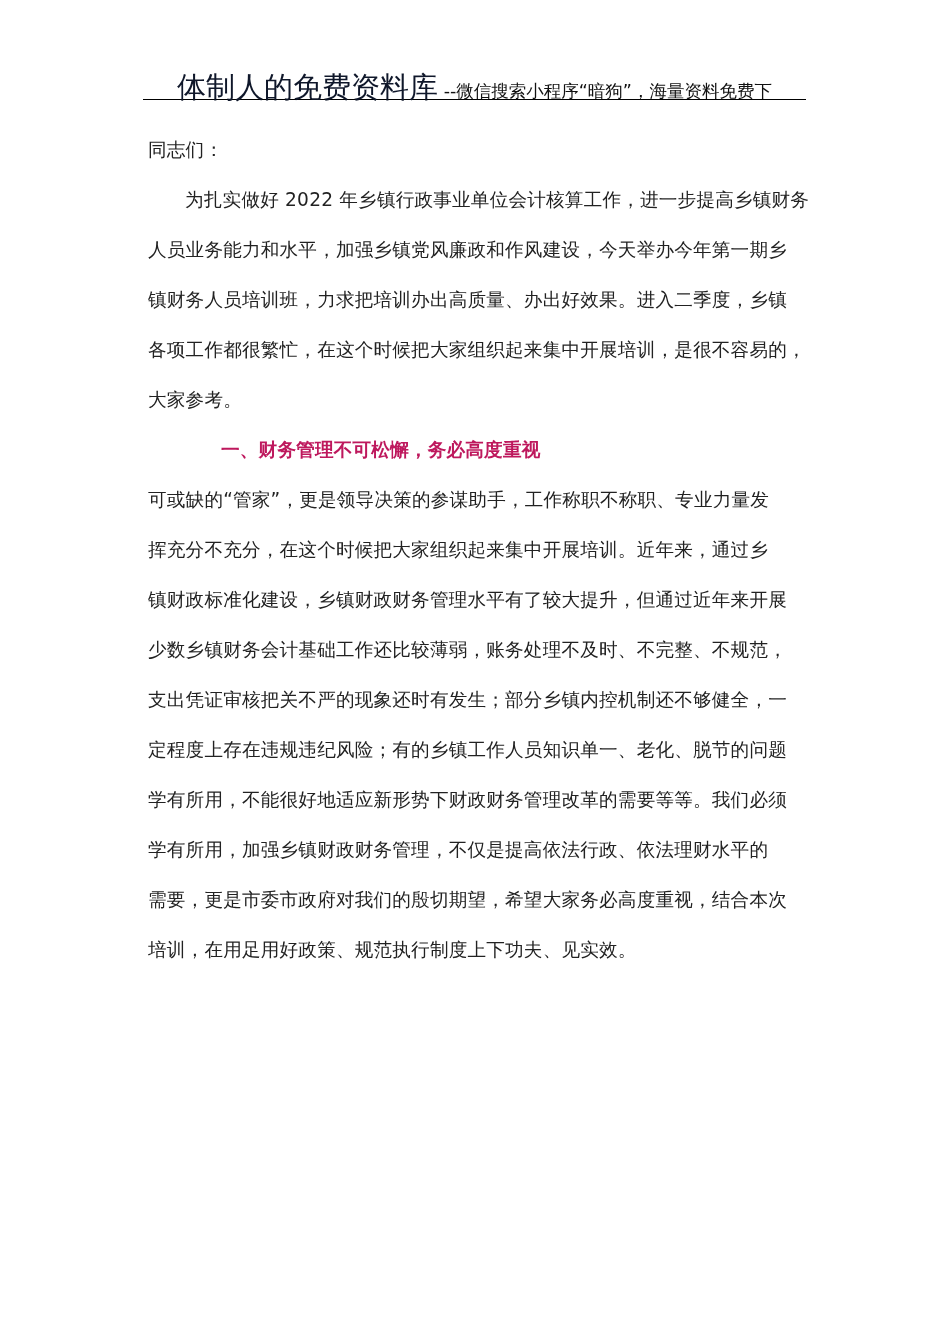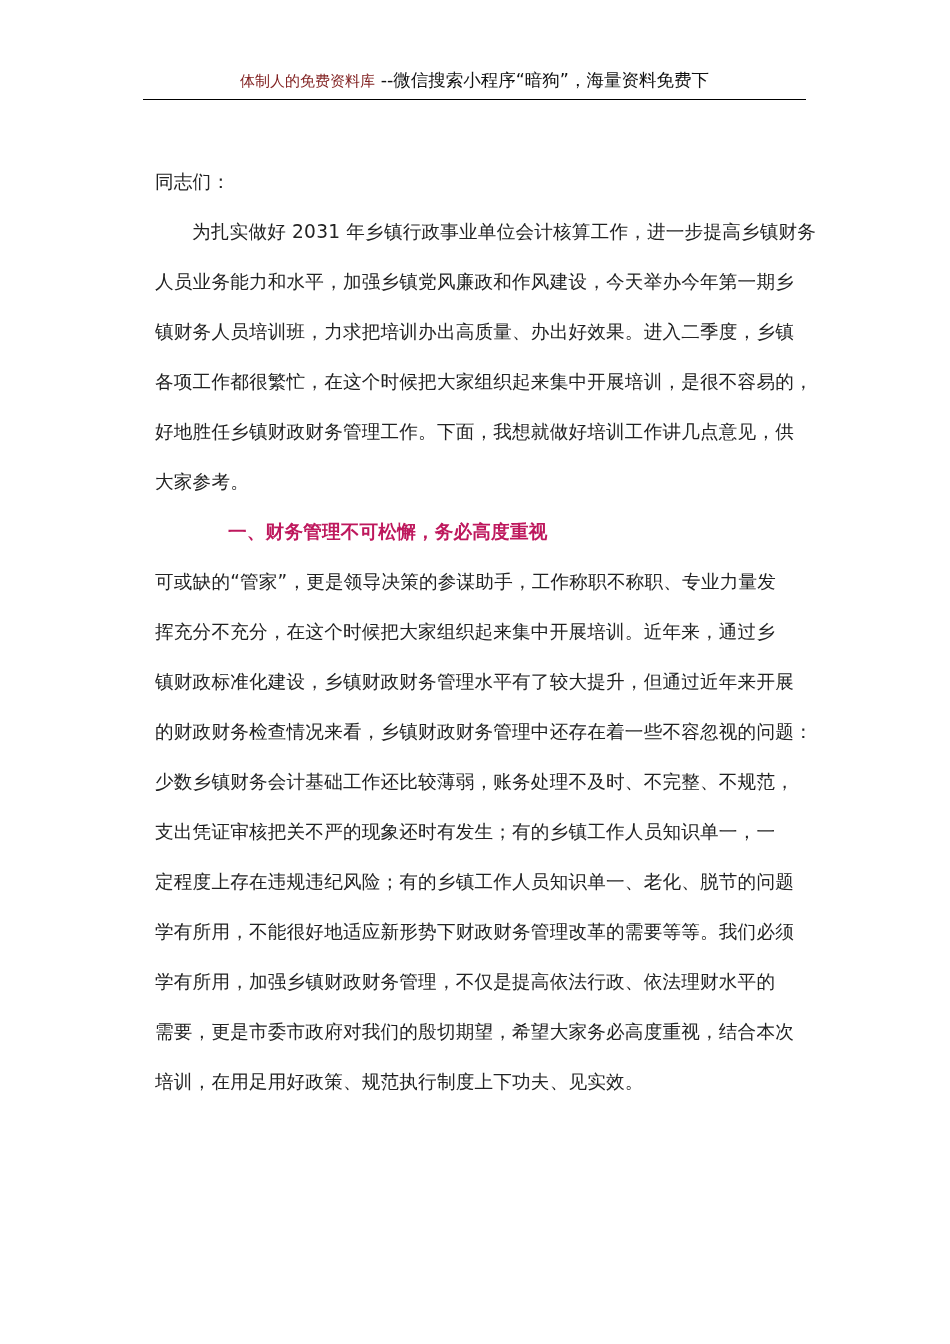--- a/index.html
+++ b/index.html
@@ -20,36 +20,35 @@
       left: 143px;
       top: 68px;
       width: 663px;
       height: 32px;
       border-bottom: 1.5px solid #000000;
       box-sizing: border-box;
       text-align: center;
       white-space: nowrap;
     }
     .header-brand {
-      color: #7f1d1d;
-      font-size: 15px;
+      color: #0f172a;
+      font-size: 29px;
       letter-spacing: 0px;
       vertical-align: baseline;
     }
     .header-tagline {
       color: #111111;
       font-size: 17.5px;
       vertical-align: baseline;
     }
     .doc-body {
       position: absolute;
-      left: 155px;
+      left: 148px;
       top: 131px;
       width: 662px;
-      margin-top: 32px;
     }
     .line {
       height: 50px;
       line-height: 38px;
       font-size: 18.6px;
       white-space: nowrap;
       color: #222222;
       letter-spacing: 0.2px;
     }
     .indent { padding-left: 37px; }
@@ -63,36 +62,34 @@
 <body>
 
 <div class="page-header">
   <span class="header-brand">体制人的免费资料库</span><span class="header-tagline"> --微信搜索小程序“暗狗”，海量资料免费下</span>
 </div>
 
 <div class="doc-body">
   <div class="line">同志们：</div>
 
   <div>
-    <div class="line indent">为扎实做好 2031 年乡镇行政事业单位会计核算工作，进一步提高乡镇财务</div>
+    <div class="line indent">为扎实做好 2022 年乡镇行政事业单位会计核算工作，进一步提高乡镇财务</div>
     <div class="line">人员业务能力和水平，加强乡镇党风廉政和作风建设，今天举办今年第一期乡</div>
     <div class="line">镇财务人员培训班，力求把培训办出高质量、办出好效果。进入二季度，乡镇</div>
     <div class="line">各项工作都很繁忙，在这个时候把大家组织起来集中开展培训，是很不容易的，</div>
-    <div class="line">好地胜任乡镇财政财务管理工作。下面，我想就做好培训工作讲几点意见，供</div>
     <div class="line">大家参考。</div>
   </div>
 
   <div class="line heading">一、财务管理不可松懈，务必高度重视</div>
 
   <div>
     <div class="line">可或缺的“管家”，更是领导决策的参谋助手，工作称职不称职、专业力量发</div>
     <div class="line">挥充分不充分，在这个时候把大家组织起来集中开展培训。近年来，通过乡</div>
     <div class="line">镇财政标准化建设，乡镇财政财务管理水平有了较大提升，但通过近年来开展</div>
-    <div class="line">的财政财务检查情况来看，乡镇财政财务管理中还存在着一些不容忽视的问题：</div>
     <div class="line">少数乡镇财务会计基础工作还比较薄弱，账务处理不及时、不完整、不规范，</div>
-    <div class="line">支出凭证审核把关不严的现象还时有发生；有的乡镇工作人员知识单一，一</div>
+    <div class="line">支出凭证审核把关不严的现象还时有发生；部分乡镇内控机制还不够健全，一</div>
     <div class="line">定程度上存在违规违纪风险；有的乡镇工作人员知识单一、老化、脱节的问题</div>
     <div class="line">学有所用，不能很好地适应新形势下财政财务管理改革的需要等等。我们必须</div>
     <div class="line">学有所用，加强乡镇财政财务管理，不仅是提高依法行政、依法理财水平的</div>
     <div class="line">需要，更是市委市政府对我们的殷切期望，希望大家务必高度重视，结合本次</div>
     <div class="line">培训，在用足用好政策、规范执行制度上下功夫、见实效。</div>
   </div>
 </div>
 
 </body></html>

